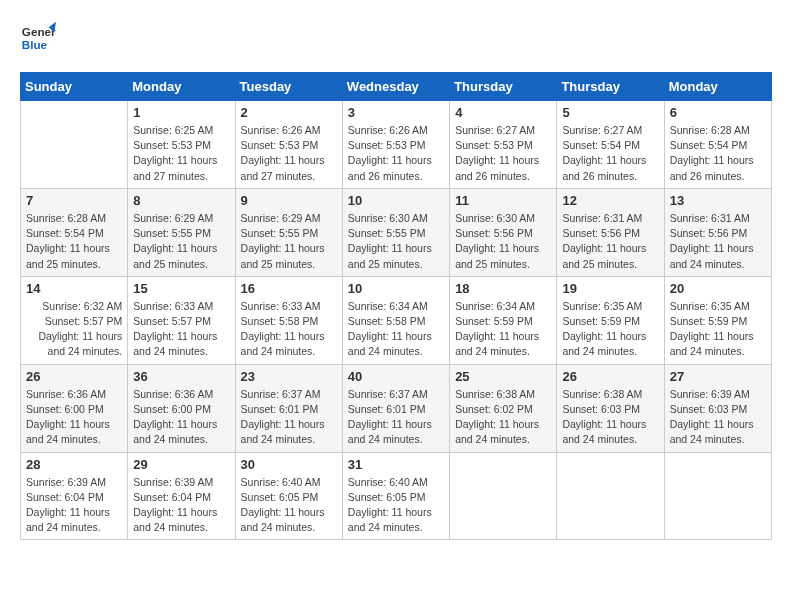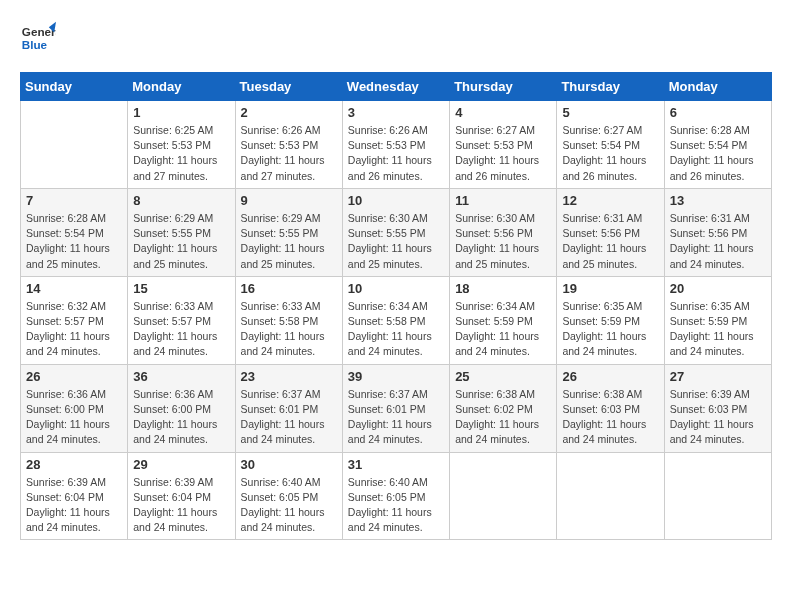--- a/index.html
+++ b/index.html
@@ -207,21 +207,21 @@
           <div class="day-number">13</div>
           <div class="day-info" style="white-space: pre-line;">Sunrise: 6:31 AM
 Sunset: 5:56 PM
 Daylight: 11 hours
 and 24 minutes.</div>
         </td>
       </tr>
       <tr>
         <td>
           <div class="day-number">14</div>
-          <div class="day-info" style="white-space: pre-line;">Sunrise: 6:32 AM
+          <div class="day-info" style="white-space: pre-line; text-align: right;">Sunrise: 6:32 AM
 Sunset: 5:57 PM
 Daylight: 11 hours
 and 24 minutes.</div>
         </td>
         <td>
           <div class="day-number">15</div>
           <div class="day-info" style="white-space: pre-line;">Sunrise: 6:33 AM
 Sunset: 5:57 PM
 Daylight: 11 hours
 and 24 minutes.</div>
@@ -278,21 +278,21 @@
 and 24 minutes.</div>
         </td>
         <td>
           <div class="day-number">23</div>
           <div class="day-info" style="white-space: pre-line;">Sunrise: 6:37 AM
 Sunset: 6:01 PM
 Daylight: 11 hours
 and 24 minutes.</div>
         </td>
         <td>
-          <div class="day-number">39</div>
+          <div class="day-number">40</div>
           <div class="day-info" style="white-space: pre-line;">Sunrise: 6:37 AM
 Sunset: 6:01 PM
 Daylight: 11 hours
 and 24 minutes.</div>
         </td>
         <td>
           <div class="day-number">25</div>
           <div class="day-info" style="white-space: pre-line;">Sunrise: 6:38 AM
 Sunset: 6:02 PM
 Daylight: 11 hours

